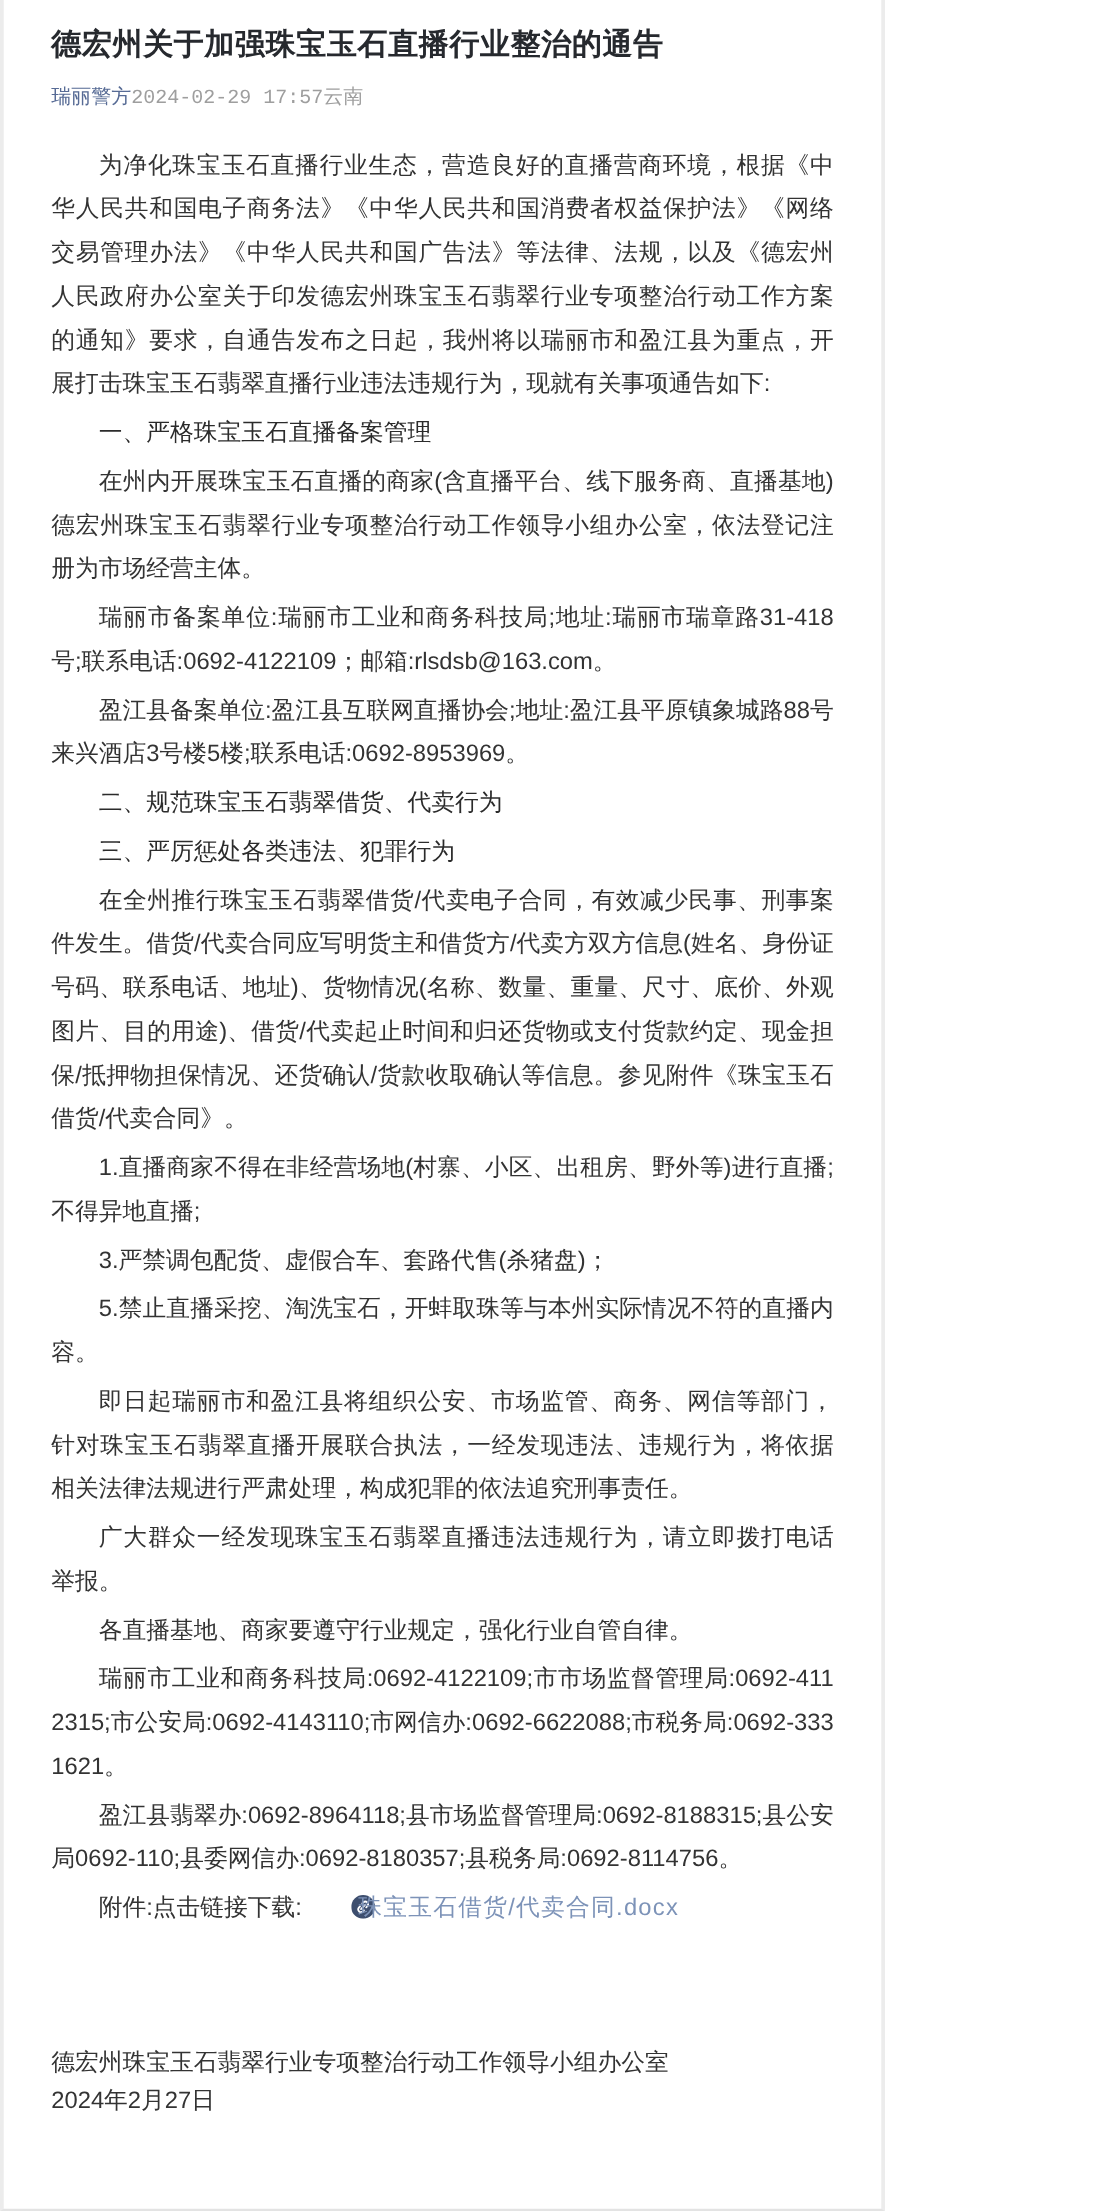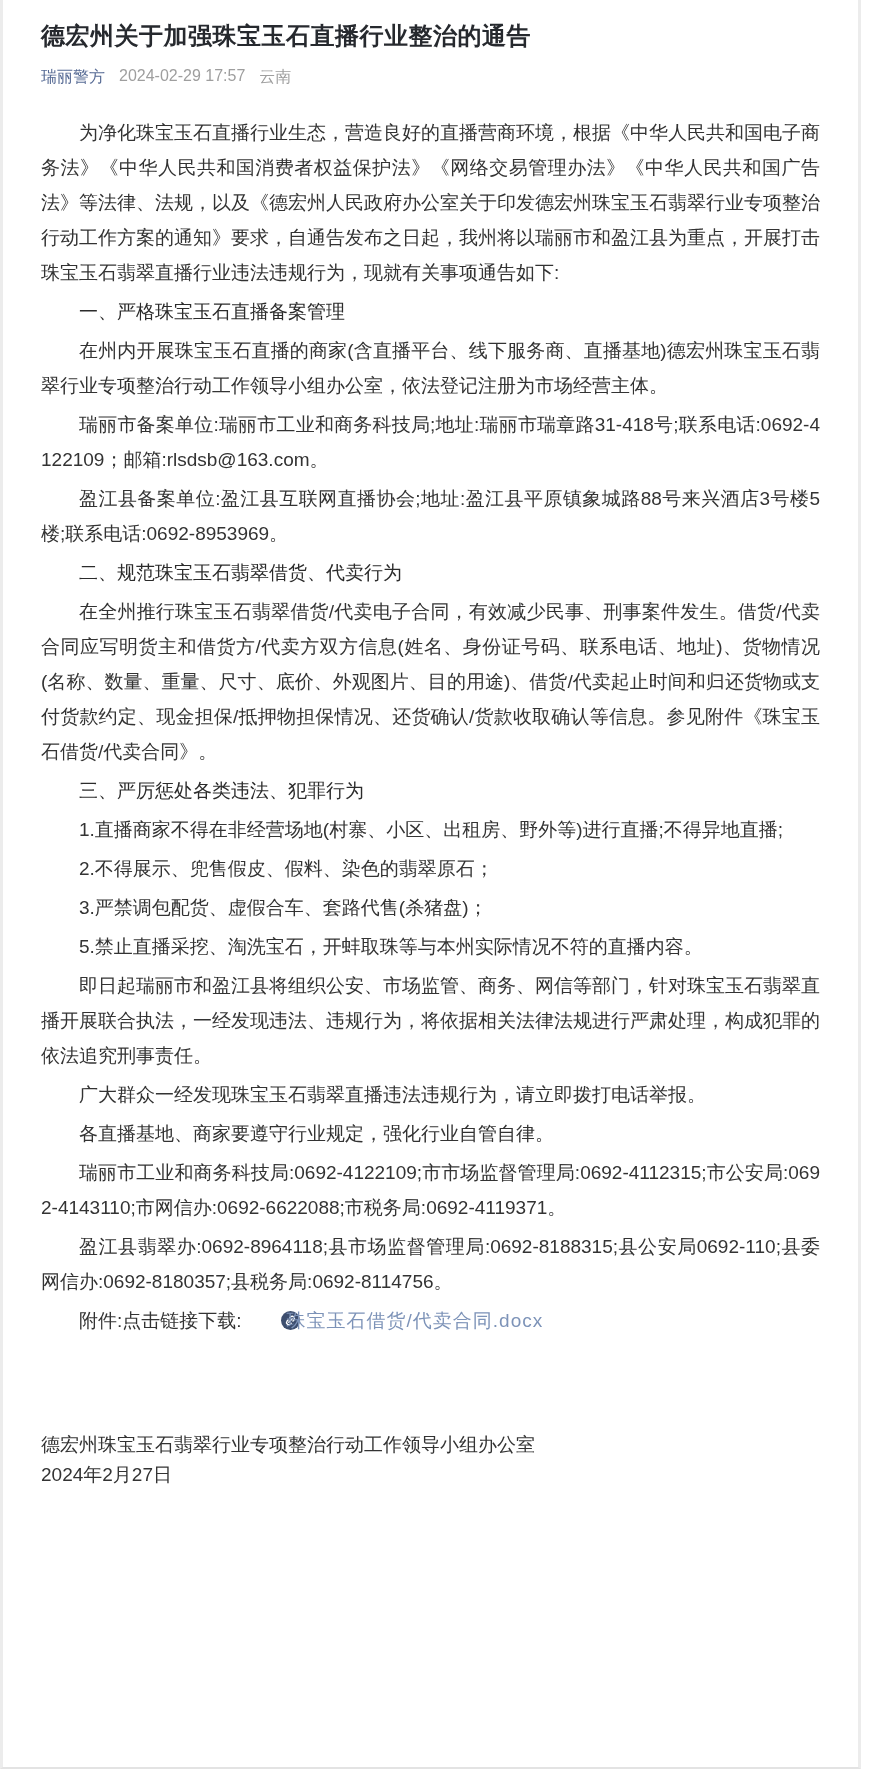--- a/index.html
+++ b/index.html
@@ -11,21 +11,21 @@
     --body-text:#333333;
     --edge-gray:#ececec;
   }
   *{box-sizing:border-box;margin:0;padding:0;}
   html,body{background:#ffffff;}
   body{
     font-family:"Liberation Sans","DejaVu Sans",sans-serif;
     color:var(--body-text);
   }
   .page{
-    width:861px;
+    width:708px;
     min-height:1769px;
     background:#ffffff;
     border-left:3px solid var(--edge-gray);
     border-right:3px solid var(--edge-gray);
     border-bottom:2px solid #e3e3e3;
     padding:0 38px 26px 38px;
     position:relative;
   }
   
   .article-title{
@@ -33,22 +33,23 @@
     font-size:24px;
     line-height:1.5;
     font-weight:700;
     color:var(--title-dark);
     letter-spacing:.5px;
   }
   .byline{
     margin-top:13px;
     font-size:16px;
     display:flex;
-    gap:14px;
+    align-items:center;
     white-space:nowrap;
+    font-family:Liberation Mono, monospace;
   }
   .byline .author{
     color:var(--author-blue);
     cursor:pointer;
     text-decoration:none;
   }
   .byline .meta{color:var(--meta-gray);}
   
   .article-body{margin-top:27px;}
   .para{
@@ -108,30 +109,29 @@
   </div>
 
   <div class="article-body">
 
   <p class="para">为净化珠宝玉石直播行业生态，营造良好的直播营商环境，根据《中华人民共和国电子商务法》《中华人民共和国消费者权益保护法》《网络交易管理办法》《中华人民共和国广告法》等法律、法规，以及《德宏州人民政府办公室关于印发德宏州珠宝玉石翡翠行业专项整治行动工作方案的通知》要求，自通告发布之日起，我州将以瑞丽市和盈江县为重点，开展打击珠宝玉石翡翠直播行业违法违规行为，现就有关事项通告如下:</p>
       <p class="para heading">一、严格珠宝玉石直播备案管理</p>
       <p class="para">在州内开展珠宝玉石直播的商家(含直播平台、线下服务商、直播基地)德宏州珠宝玉石翡翠行业专项整治行动工作领导小组办公室，依法登记注册为市场经营主体。</p>
       <p class="para">瑞丽市备案单位:瑞丽市工业和商务科技局;地址:瑞丽市瑞章路31-418号;联系电话:0692-4122109；邮箱:rlsdsb@163.com。</p>
       <p class="para">盈江县备案单位:盈江县互联网直播协会;地址:盈江县平原镇象城路88号来兴酒店3号楼5楼;联系电话:0692-8953969。</p>
       <p class="para heading">二、规范珠宝玉石翡翠借货、代卖行为</p>
+      <p class="para heading">三、严厉惩处各类违法、犯罪行为</p>
       <p class="para">在全州推行珠宝玉石翡翠借货/代卖电子合同，有效减少民事、刑事案件发生。借货/代卖合同应写明货主和借货方/代卖方双方信息(姓名、身份证号码、联系电话、地址)、货物情况(名称、数量、重量、尺寸、底价、外观图片、目的用途)、借货/代卖起止时间和归还货物或支付货款约定、现金担保/抵押物担保情况、还货确认/货款收取确认等信息。参见附件《珠宝玉石借货/代卖合同》。</p>
-      <p class="para heading">三、严厉惩处各类违法、犯罪行为</p>
       <p class="para">1.直播商家不得在非经营场地(村寨、小区、出租房、野外等)进行直播;不得异地直播;</p>
-      <p class="para">2.不得展示、兜售假皮、假料、染色的翡翠原石；</p>
       <p class="para">3.严禁调包配货、虚假合车、套路代售(杀猪盘)；</p>
       <p class="para">5.禁止直播采挖、淘洗宝石，开蚌取珠等与本州实际情况不符的直播内容。</p>
       <p class="para">即日起瑞丽市和盈江县将组织公安、市场监管、商务、网信等部门，针对珠宝玉石翡翠直播开展联合执法，一经发现违法、违规行为，将依据相关法律法规进行严肃处理，构成犯罪的依法追究刑事责任。</p>
       <p class="para">广大群众一经发现珠宝玉石翡翠直播违法违规行为，请立即拨打电话举报。</p>
       <p class="para">各直播基地、商家要遵守行业规定，强化行业自管自律。</p>
-      <p class="para">瑞丽市工业和商务科技局:0692-4122109;市市场监督管理局:0692-4112315;市公安局:0692-4143110;市网信办:0692-6622088;市税务局:0692-4119371。</p>
+      <p class="para">瑞丽市工业和商务科技局:0692-4122109;市市场监督管理局:0692-4112315;市公安局:0692-4143110;市网信办:0692-6622088;市税务局:0692-3331621。</p>
       <p class="para">盈江县翡翠办:0692-8964118;县市场监督管理局:0692-8188315;县公安局0692-110;县委网信办:0692-8180357;县税务局:0692-8114756。</p>
     </div>
 
   <p class="attachment-line">
     <span>附件:点击链接下载:</span><span class="att-icon"><svg viewBox="0 0 20 20" width="19" height="19" aria-hidden="true">
           <circle cx="10" cy="10" r="10" fill="#3d4e6e"></circle>
           <g stroke="#ffffff" stroke-width="1.5" fill="none" stroke-linecap="round">
             <path d="M8.2 11.8 L11.8 8.2"></path>
             <path d="M9.3 7.1 l1-1 a2.35 2.35 0 0 1 3.3 3.3 l-1 1"></path>
             <path d="M10.7 12.9 l-1 1 a2.35 2.35 0 0 1 -3.3 -3.3 l1-1"></path>

